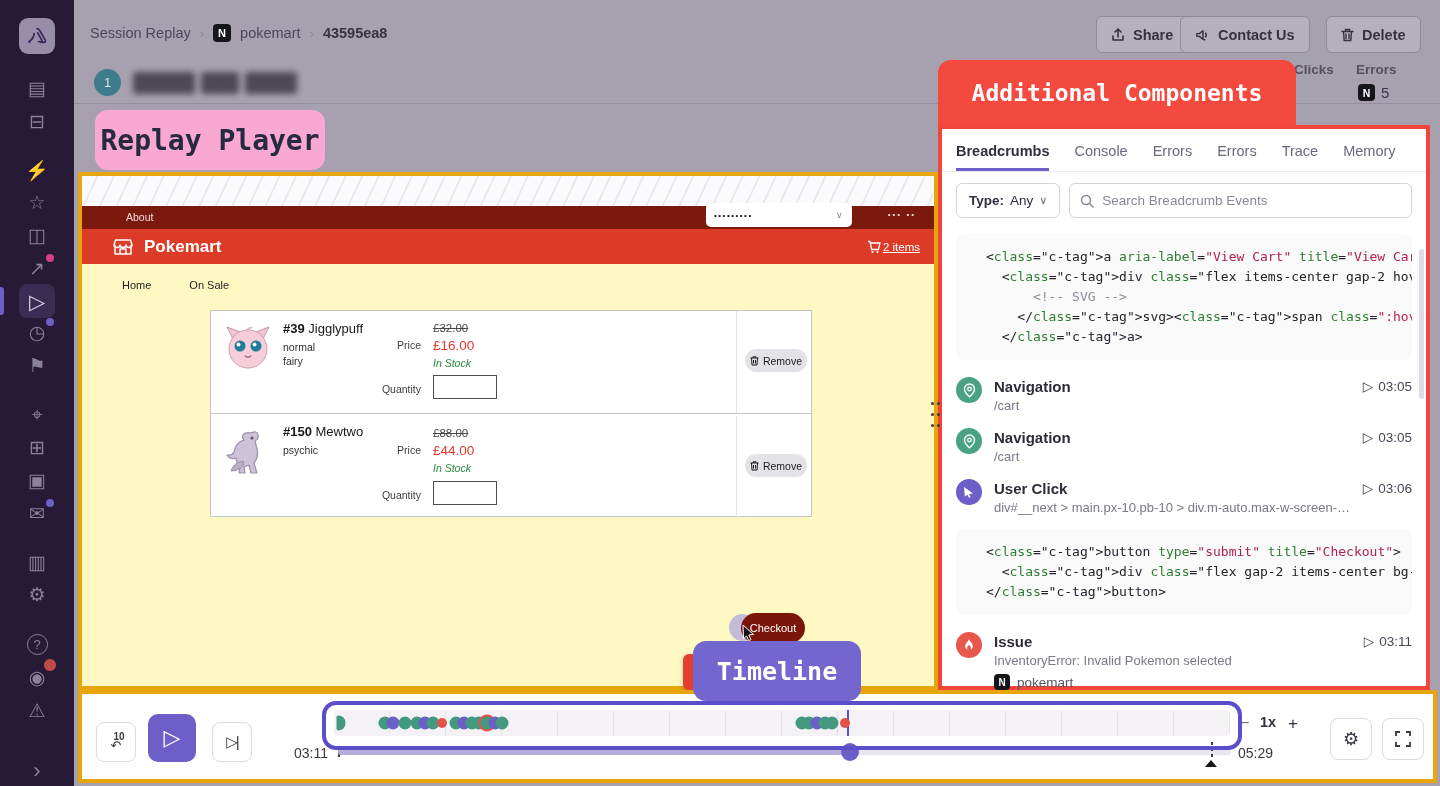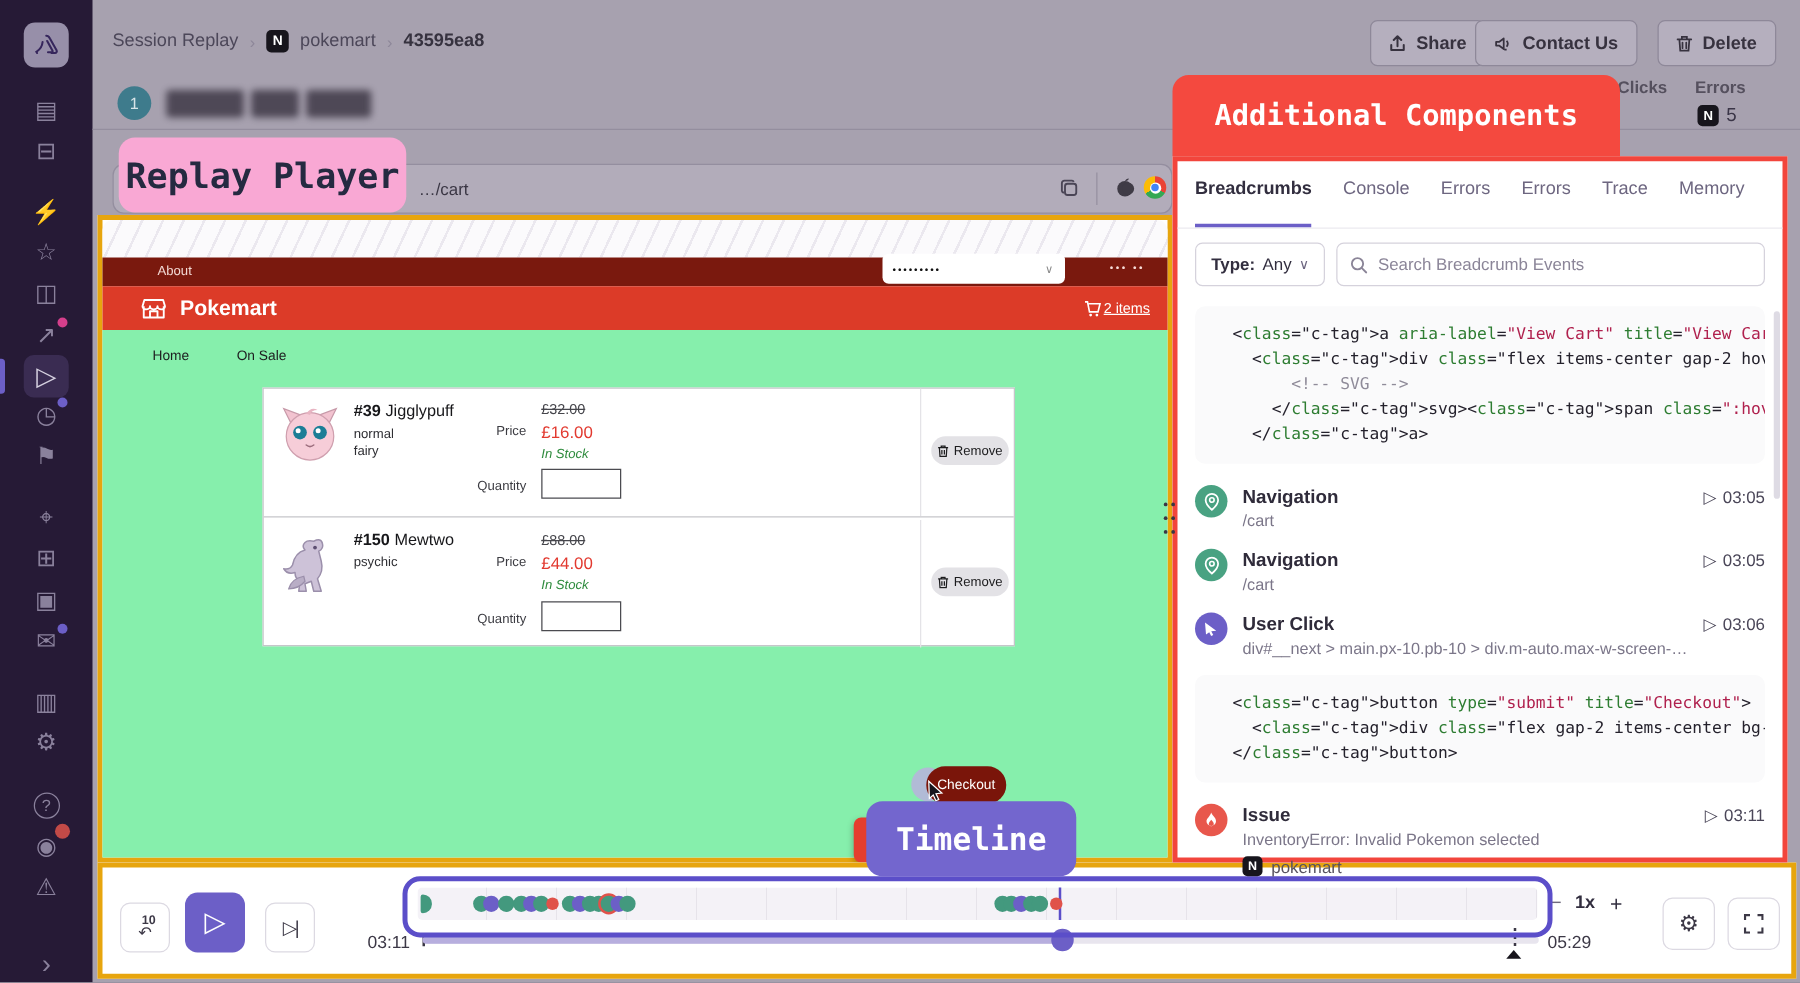--- a/index.html
+++ b/index.html
@@ -42,21 +42,21 @@
   #urlbar{left:90px;top:131px;width:846px;height:38px;background:#b2acba;border:1px solid #948e9f;border-radius:9px;
     display:flex;align-items:center;}
   #urlbar .url{position:absolute;left:244px;font-size:13.5px;color:#3a3644;}
 
   
   #player{left:78px;top:172px;width:852px;height:510px;background:#fff;border:4px solid #E7A50E;}
   .hatch{left:0;top:0;width:852px;height:30px;border-radius:8px 8px 0 0;
     background:repeating-linear-gradient(115deg,#fbfafc 0 13px,#ebe8ef 13px 15px);}
   .maroon{left:0;top:30px;width:852px;height:23px;background:#7A190E;}
   .redhead{left:0;top:53px;width:852px;height:35px;background:#DC3B28;display:flex;align-items:center;}
-  .sitebody{left:0;top:88px;width:852px;height:422px;background:#86efac;}
+  .sitebody{left:0;top:88px;width:852px;height:422px;background:#fef9c3;}
   .mask-select{position:absolute;right:82px;top:-3px;width:130px;height:24px;background:#fff;border-radius:5px;
     display:flex;align-items:center;padding:0 8px;font-size:8px;letter-spacing:1.5px;color:#111;}
   .mask-select .chev{margin-left:auto;color:#888;font-size:9px;}
   .mask-right{position:absolute;right:18px;top:4px;font-size:8px;letter-spacing:2px;color:#f7ddd8;}
   .site-nav{position:absolute;top:15px;left:40px;display:flex;gap:38px;font-size:11px;color:#1d1d1f;}
   .cart-table{position:absolute;left:128px;top:46px;width:600px;height:205px;border:1px solid #c6c6ca;background:#fff;}
   .cart-row{position:absolute;left:0;width:600px;height:102px;}
   .row-div{position:absolute;left:0;top:102px;width:600px;height:1px;background:#c6c6ca;}
   .col-div{position:absolute;left:525px;top:0;width:1px;height:102px;background:#e4e3e7;}
   .pname{font-size:13px;color:#17171a;}
@@ -76,21 +76,21 @@
   .toast .ic{width:15px;height:15px;border:1.5px solid #fff;border-radius:50%;color:#fff;font-size:10px;font-weight:bold;
     display:flex;align-items:center;justify-content:center;flex:none;}
   .toast .tx{color:#fff;font-size:10.5px;white-space:nowrap;}
   .bugbtn{position:absolute;left:768px;top:457px;width:78px;height:33px;background:#fff;border:1px solid #e2e0e6;
     border-radius:8px;box-shadow:0 1px 4px rgba(0,0,0,.18);display:flex;align-items:center;justify-content:center;
     font-size:11px;font-weight:bold;color:#2f2b38;z-index:5;}
 
   
   #panel{left:938px;top:125px;width:484px;height:557px;background:#fff;border:4px solid #F2453C;z-index:10;}
   .tabs{display:flex;gap:25px;padding:14px 14px 0 14px;font-size:14.5px;color:#6d6680;white-space:nowrap;overflow:hidden;}
-  .tab{padding-bottom:20px;text-align:right;}
+  .tab{padding-bottom:9px;text-align:right;}
   .tab.active{color:#322e3f;font-weight:bold;border-bottom:3px solid #6C5FC7;}
   .panel-div{height:1px;background:#eceaf0;}
   .filterrow{display:flex;gap:9px;padding:11px 14px 8px 14px;}
   .typebtn{display:flex;align-items:center;gap:6px;height:33px;padding:0 12px;border:1px solid #d5d2dc;border-radius:6px;
     font-size:13.5px;color:#322e3f;background:#fff;}
   .searchbox{flex:1;display:flex;align-items:center;gap:8px;height:33px;border:1px solid #d5d2dc;border-radius:6px;
     padding:0 10px;color:#8b8598;font-size:13.5px;background:#fff;}
   .codeblk{background:#fafafb;border-radius:8px;margin:8px 14px;padding:13px 0 13px 30px;
     font-family:"DejaVu Sans Mono",monospace;font-size:13px;line-height:20px;color:#24212c;
     white-space:pre;overflow:hidden;} .c-attr{color:#2e7d32;} .c-str{color:#b0214e;} .c-com{color:#8f8b99;}
@@ -219,43 +219,20 @@
     </div>
   </div>
   <div class="ab stat-label" style="left:1294px;top:62px">Clicks</div>
   <div class="ab stat-label" style="left:1356px;top:62px">Errors</div>
   <div class="ab" style="left:1358px;top:84px;display:flex;align-items:center;gap:6px">
     <span class="nbadge" style="width:17px;height:17px;font-size:10.5px">N</span>
     <span style="font-size:15px;color:#3a3547">5</span>
   </div>
   <div class="ab" style="left:74px;top:103px;width:1366px;height:1px;background:#948e9e"></div>
 
-  <div id="urlbar" class="ab">
-    <span class="url">…/cart</span>
-    <span class="ab" style="left:756px;top:10px">
-      <svg width="17" height="17" viewBox="0 0 17 17">
-          <rect x="5" y="5" width="9" height="9" rx="2" fill="none" stroke="#4a4556" stroke-width="1.5"></rect>
-          <path d="M3.5 11 h-1 a1.5 1.5 0 0 1 -1 -1.5 v-6 a2 2 0 0 1 2 -2 h6 a1.5 1.5 0 0 1 1.5 1" fill="none" stroke="#4a4556" stroke-width="1.5" transform="translate(1,1)"></path>
-        </svg>
-    </span>
-    <span class="ab" style="left:786px;top:6px;width:1px;height:26px;background:#958fa0"></span>
-    <span class="ab" style="left:800px;top:9px">
-      <svg width="18" height="18" viewBox="0 0 18 18">
-          <circle cx="9" cy="10" r="6.2" fill="#3f3b46"></circle>
-          <circle cx="11.5" cy="10" r="4.8" fill="#3f3b46"></circle>
-          <path d="M9 3.8 c1-2 3-2 3-2 s0 2-3 2z" fill="#3f3b46"></path>
-        </svg>
-    </span>
-    <span class="ab" style="left:824px;top:9px">
-      <span style="display:block;width:18px;height:18px;border-radius:50%;background:conic-gradient(#ea4335 0 33%,#34a853 33% 66%,#fbbc05 66% 100%);position:relative;">
-        <span style="position:absolute;left:4.5px;top:4.5px;width:9px;height:9px;border-radius:50%;background:#fff;"></span>
-        <span style="position:absolute;left:6px;top:6px;width:6px;height:6px;border-radius:50%;background:#4285f4;"></span>
-      </span>
-    </span>
-  </div>
 
   <div id="ann-player" class="ab ann">Replay Player</div>
   <div id="ann-comp" class="ab ann">Additional Components</div>
   <div id="ann-timeline" class="ab ann">Timeline</div>
 
   <div id="player" class="ab">
     <div class="ab hatch"></div>
 
     <div class="ab maroon">
       <span style="position:absolute;left:44px;top:5px;font-size:10.5px;color:#f3d9d4">About</span>

